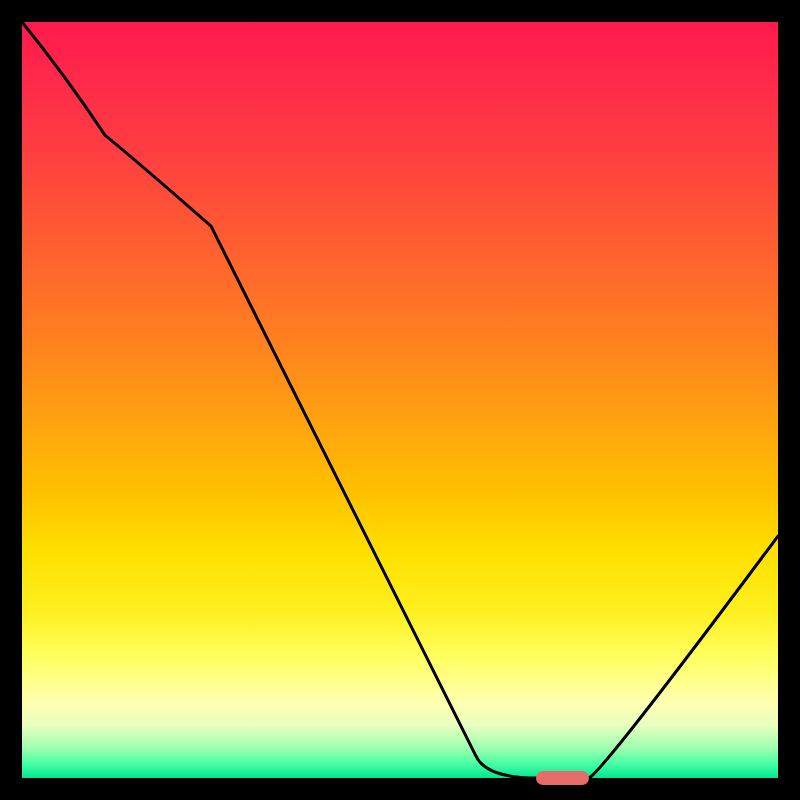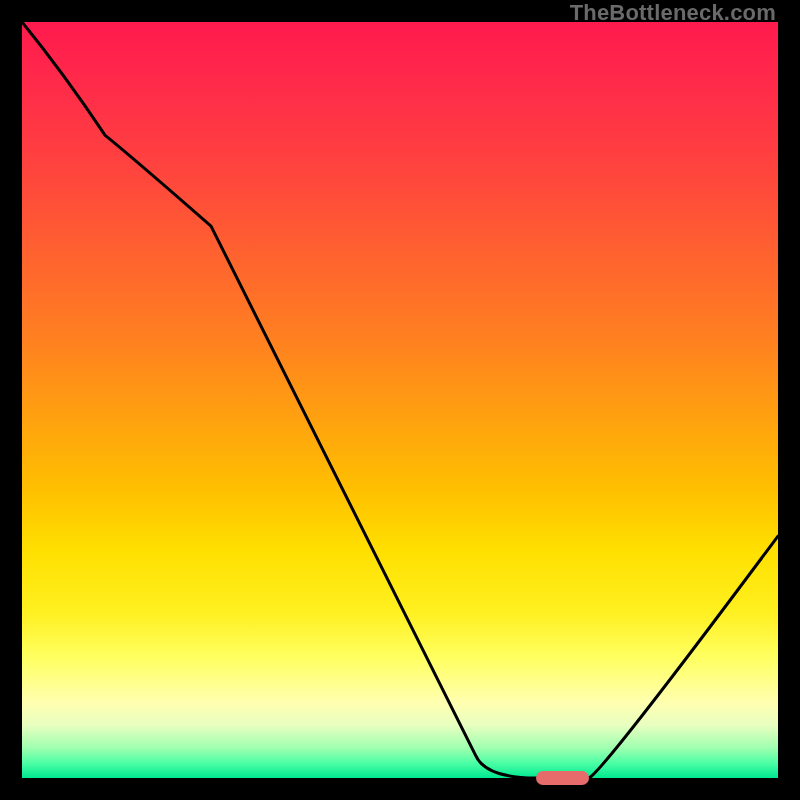--- a/index.html
+++ b/index.html
@@ -52,20 +52,19 @@
   .marker {
     position: absolute;
     background: #e86b6b;
     border-radius: 100px;
   }
 </style>
 </head>
 <body>
 
 <div class="frame">
-  <div class="watermark">TheBottleneck.com</div>
   <div class="plot-area">
     <svg class="curve" viewBox="0 0 756 756" preserveAspectRatio="none">
       <path id="curve-path" fill="none" stroke="#000" stroke-width="3" stroke-linejoin="round" stroke-linecap="round" d="M 0 0 Q 41.58 51.029999999999994 83.16 113.39999999999998 Q 108.16 133.39999999999998 189 204.12 L 453.59999999999997 733.32 Q 463.59999999999997 756 514.08 756 L 567 756 Q 582 748 756 514.0799999999999"></path>
     </svg>
     <div id="opt-marker" class="marker" style="left: 514.08px; width: 52.92px; top: 749px; height: 14px;"></div>
   </div>
 </div>
 
 </body></html>

